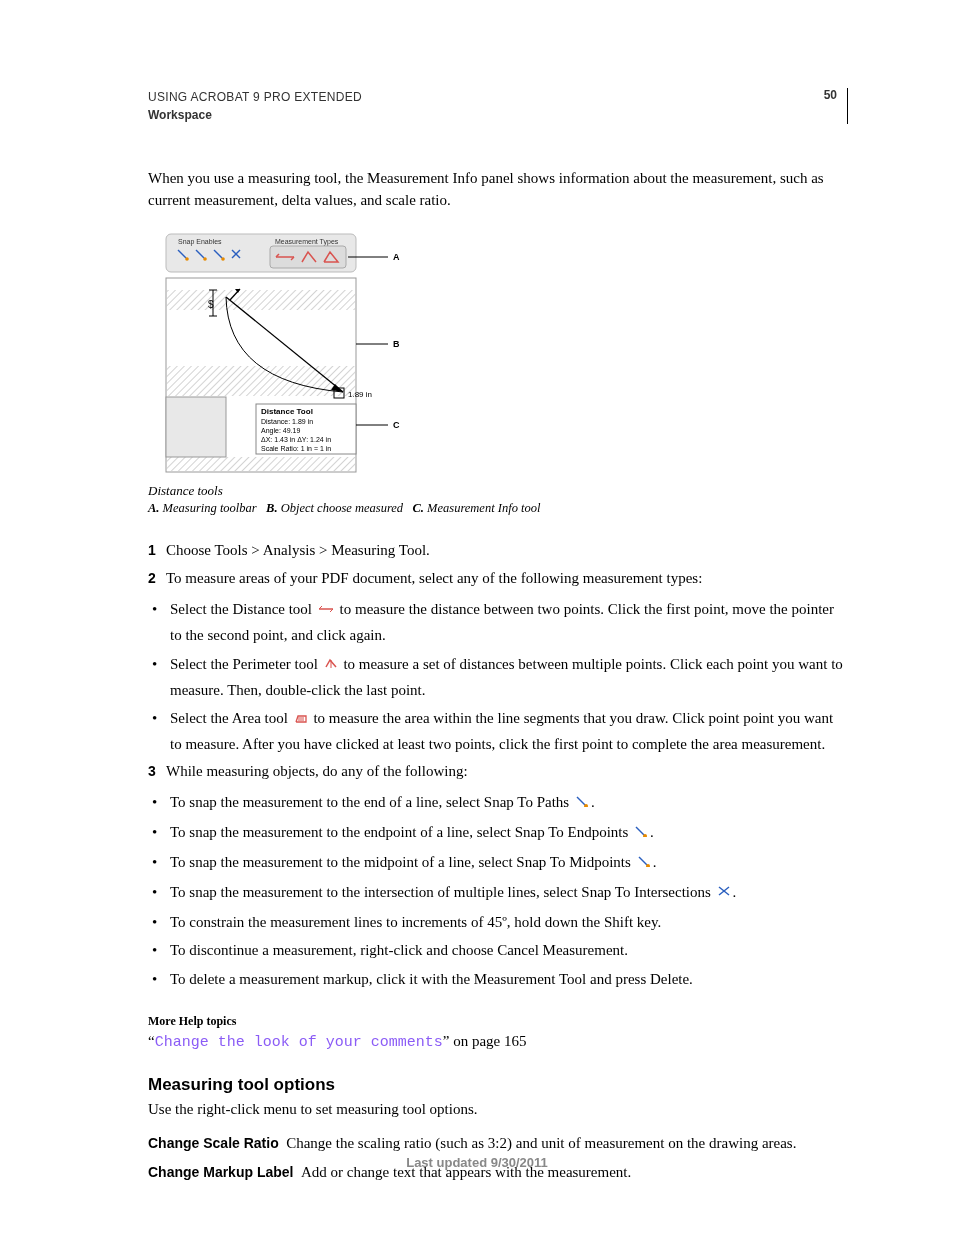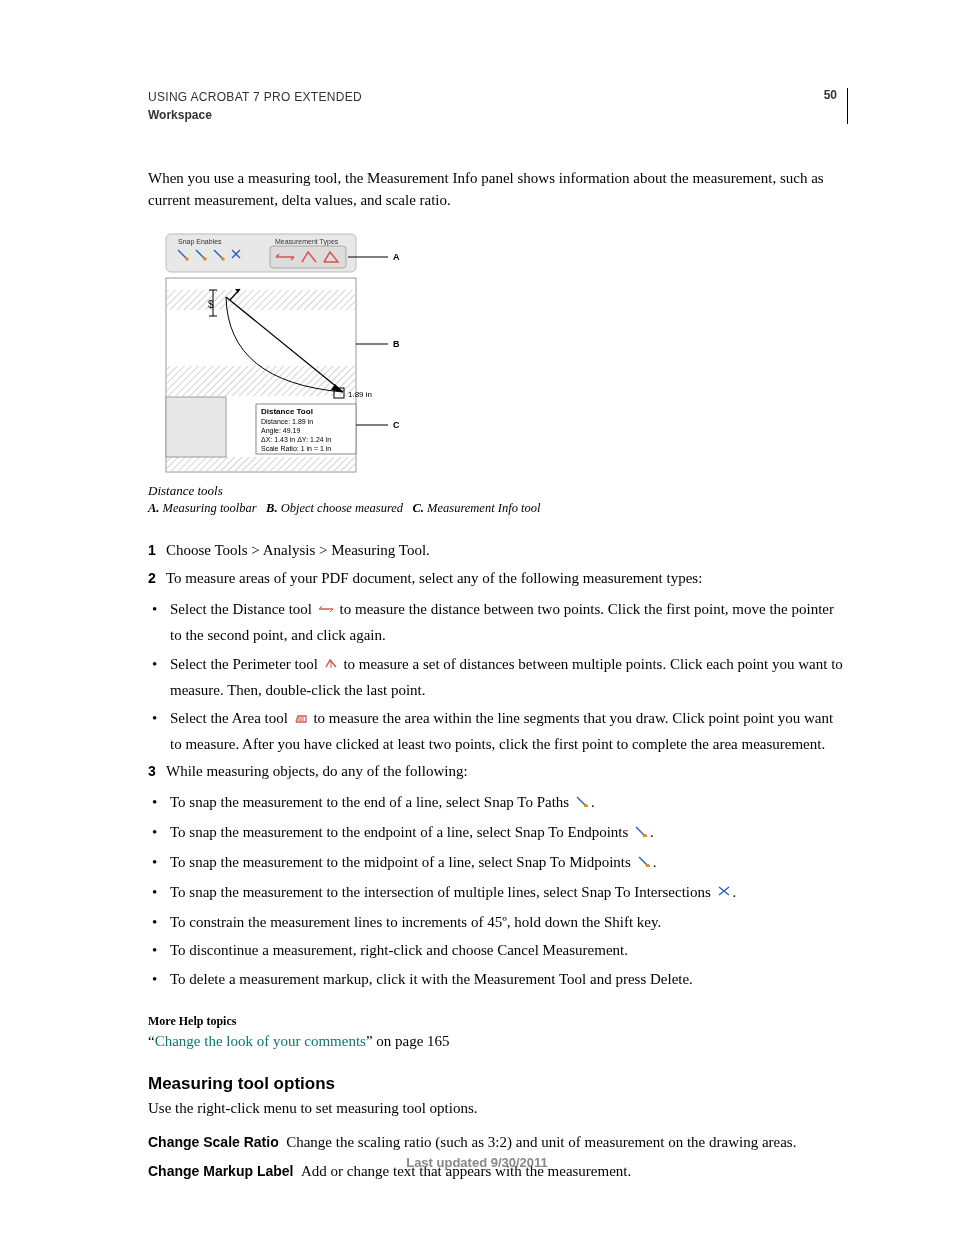--- a/index.html
+++ b/index.html
@@ -104,21 +104,21 @@
   h3.help {
     font-family: Liberation Serif, serif;
     font-weight: bold;
     font-size: 12px;
     margin: 22px 0 4px 0;
   }
   .link-line {
     font-size: 15px;
     margin-bottom: 24px;
   }
-  .link-line .lnk { color: #0f766e; }
+  .link-line .lnk { color: #8b5cf6; font-family: Liberation Mono, monospace; }
   h3.section {
     font-family: "Myriad Pro", Arial, sans-serif;
     font-weight: bold;
     font-size: 17px;
     margin: 22px 0 4px 0;
   }
   .opt-line {
     font-size: 15px;
     line-height: 1.45;
     margin-bottom: 8px;
@@ -139,21 +139,21 @@
     font-weight: bold;
   }
 </style>
 </head>
 <body>
 
 <div class="page">
 
   <div class="header-row">
     <div class="header-left">
-      <div class="line1">USING ACROBAT 7 PRO EXTENDED</div>
+      <div class="line1">USING ACROBAT 9 PRO EXTENDED</div>
       <div class="line2">Workspace</div>
     </div>
     <div class="page-num">50</div>
   </div>
 
   <div class="body-text">When you use a measuring tool, the Measurement Info panel shows information about the measurement, such as current measurement, delta values, and scale ratio.</div>
 
   <div class="figure">
     <svg width="260" height="245" viewBox="0 0 260 245">
 

